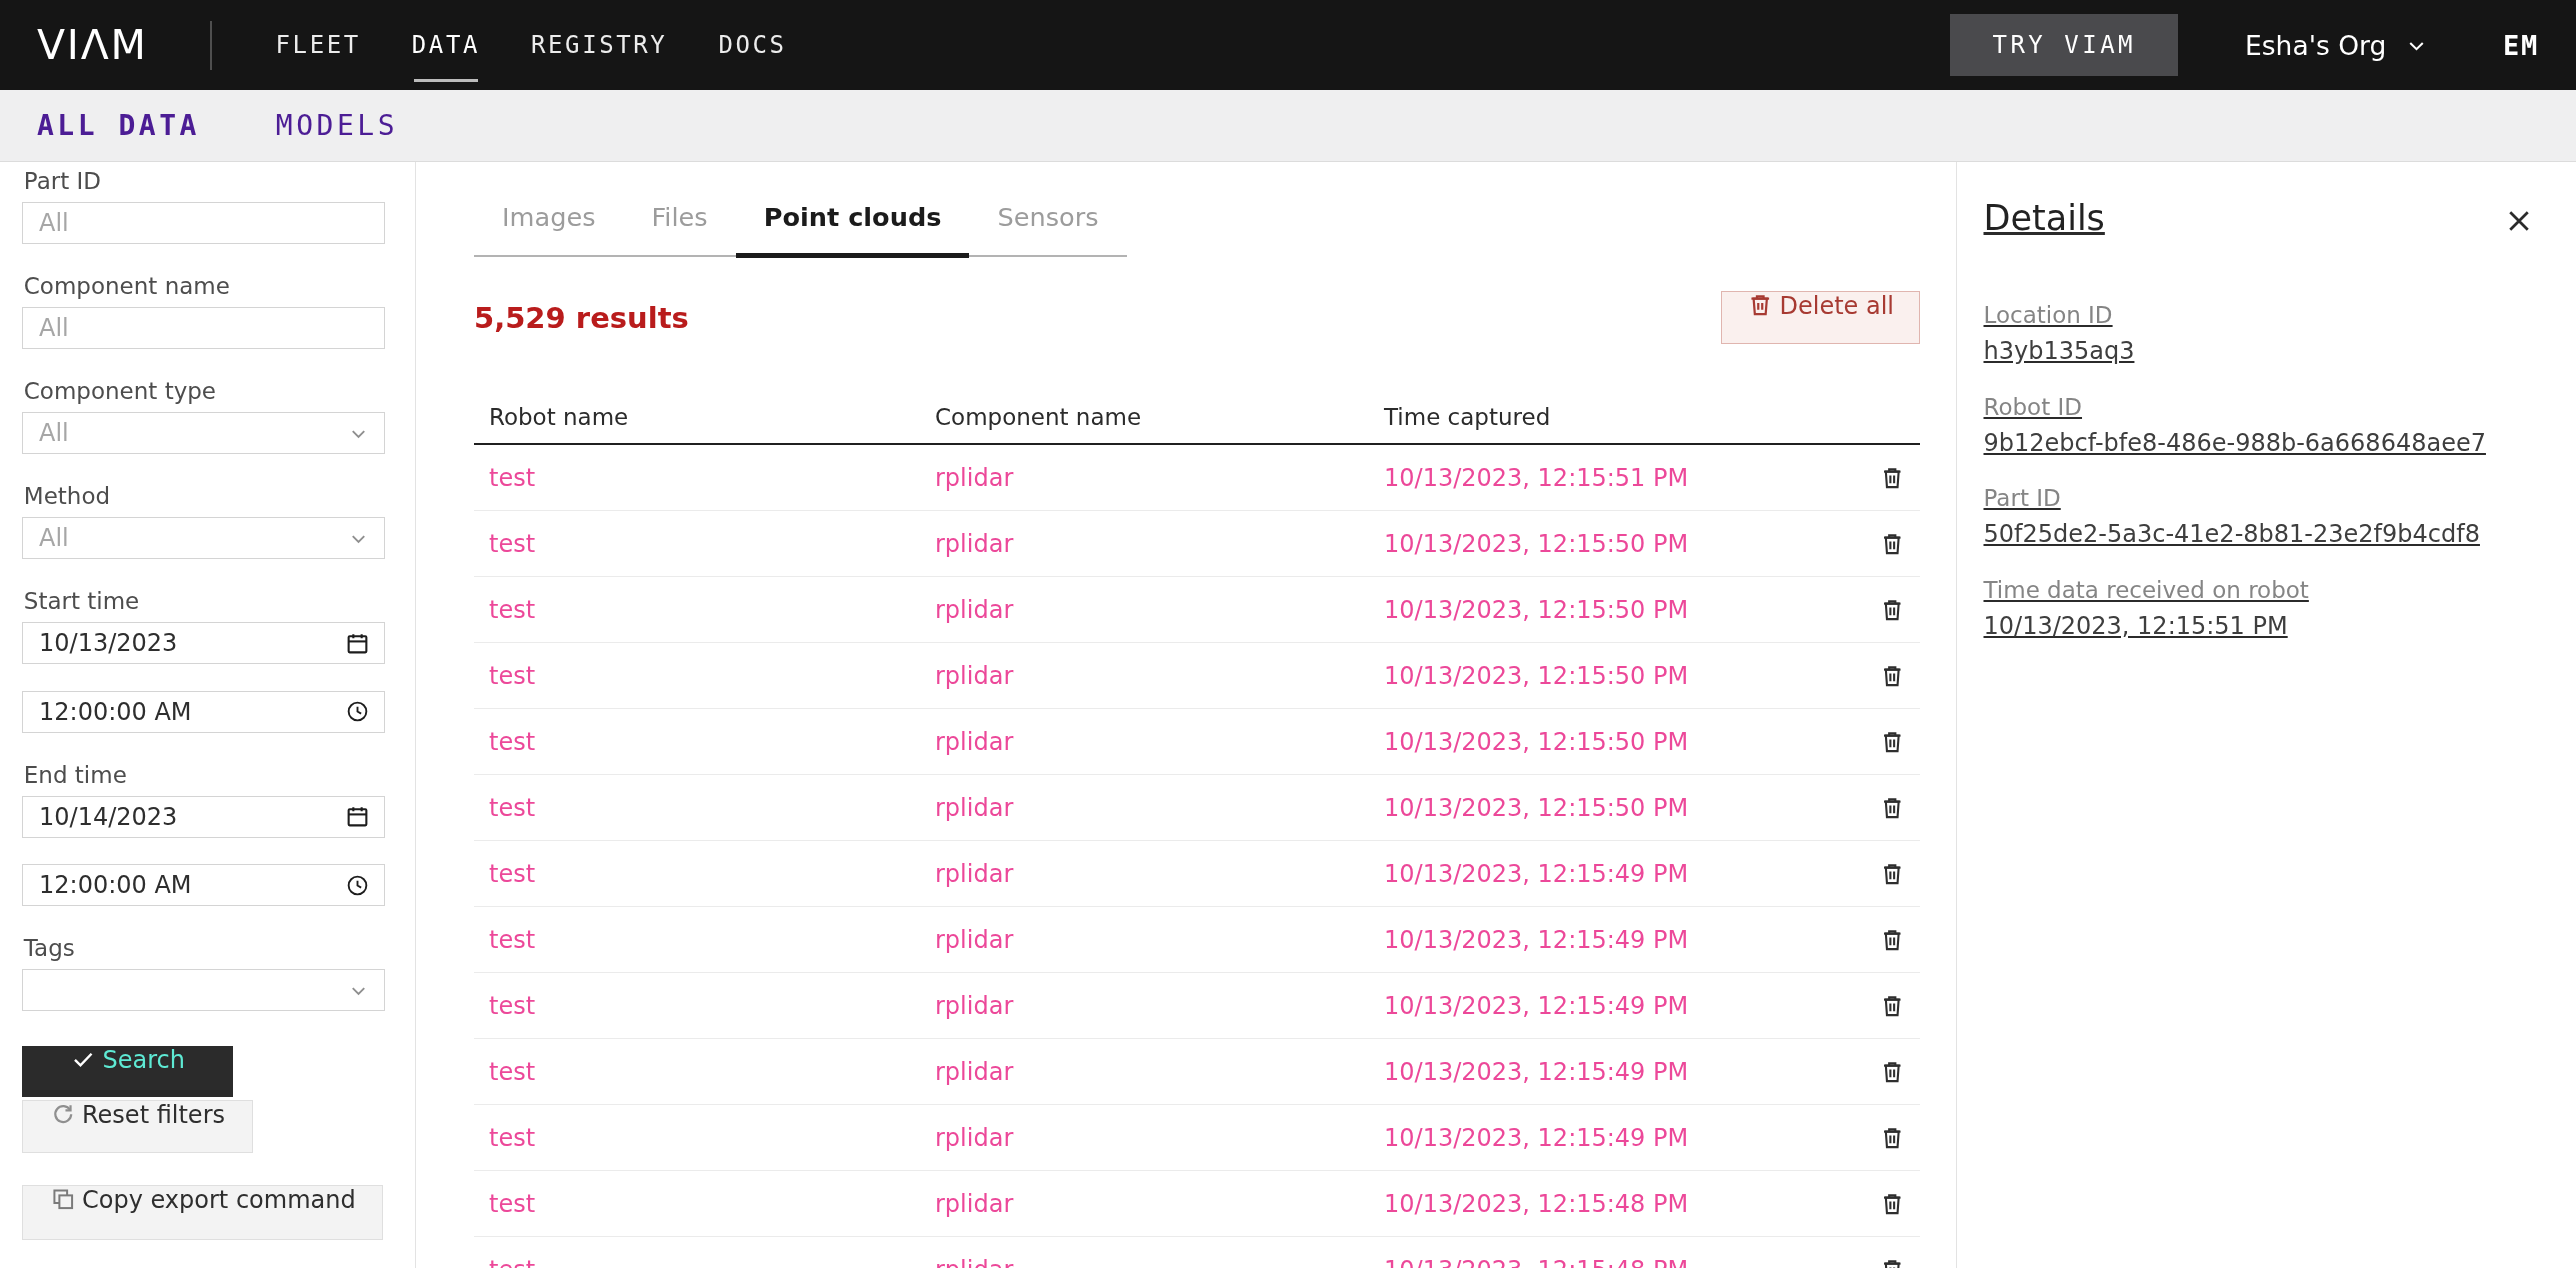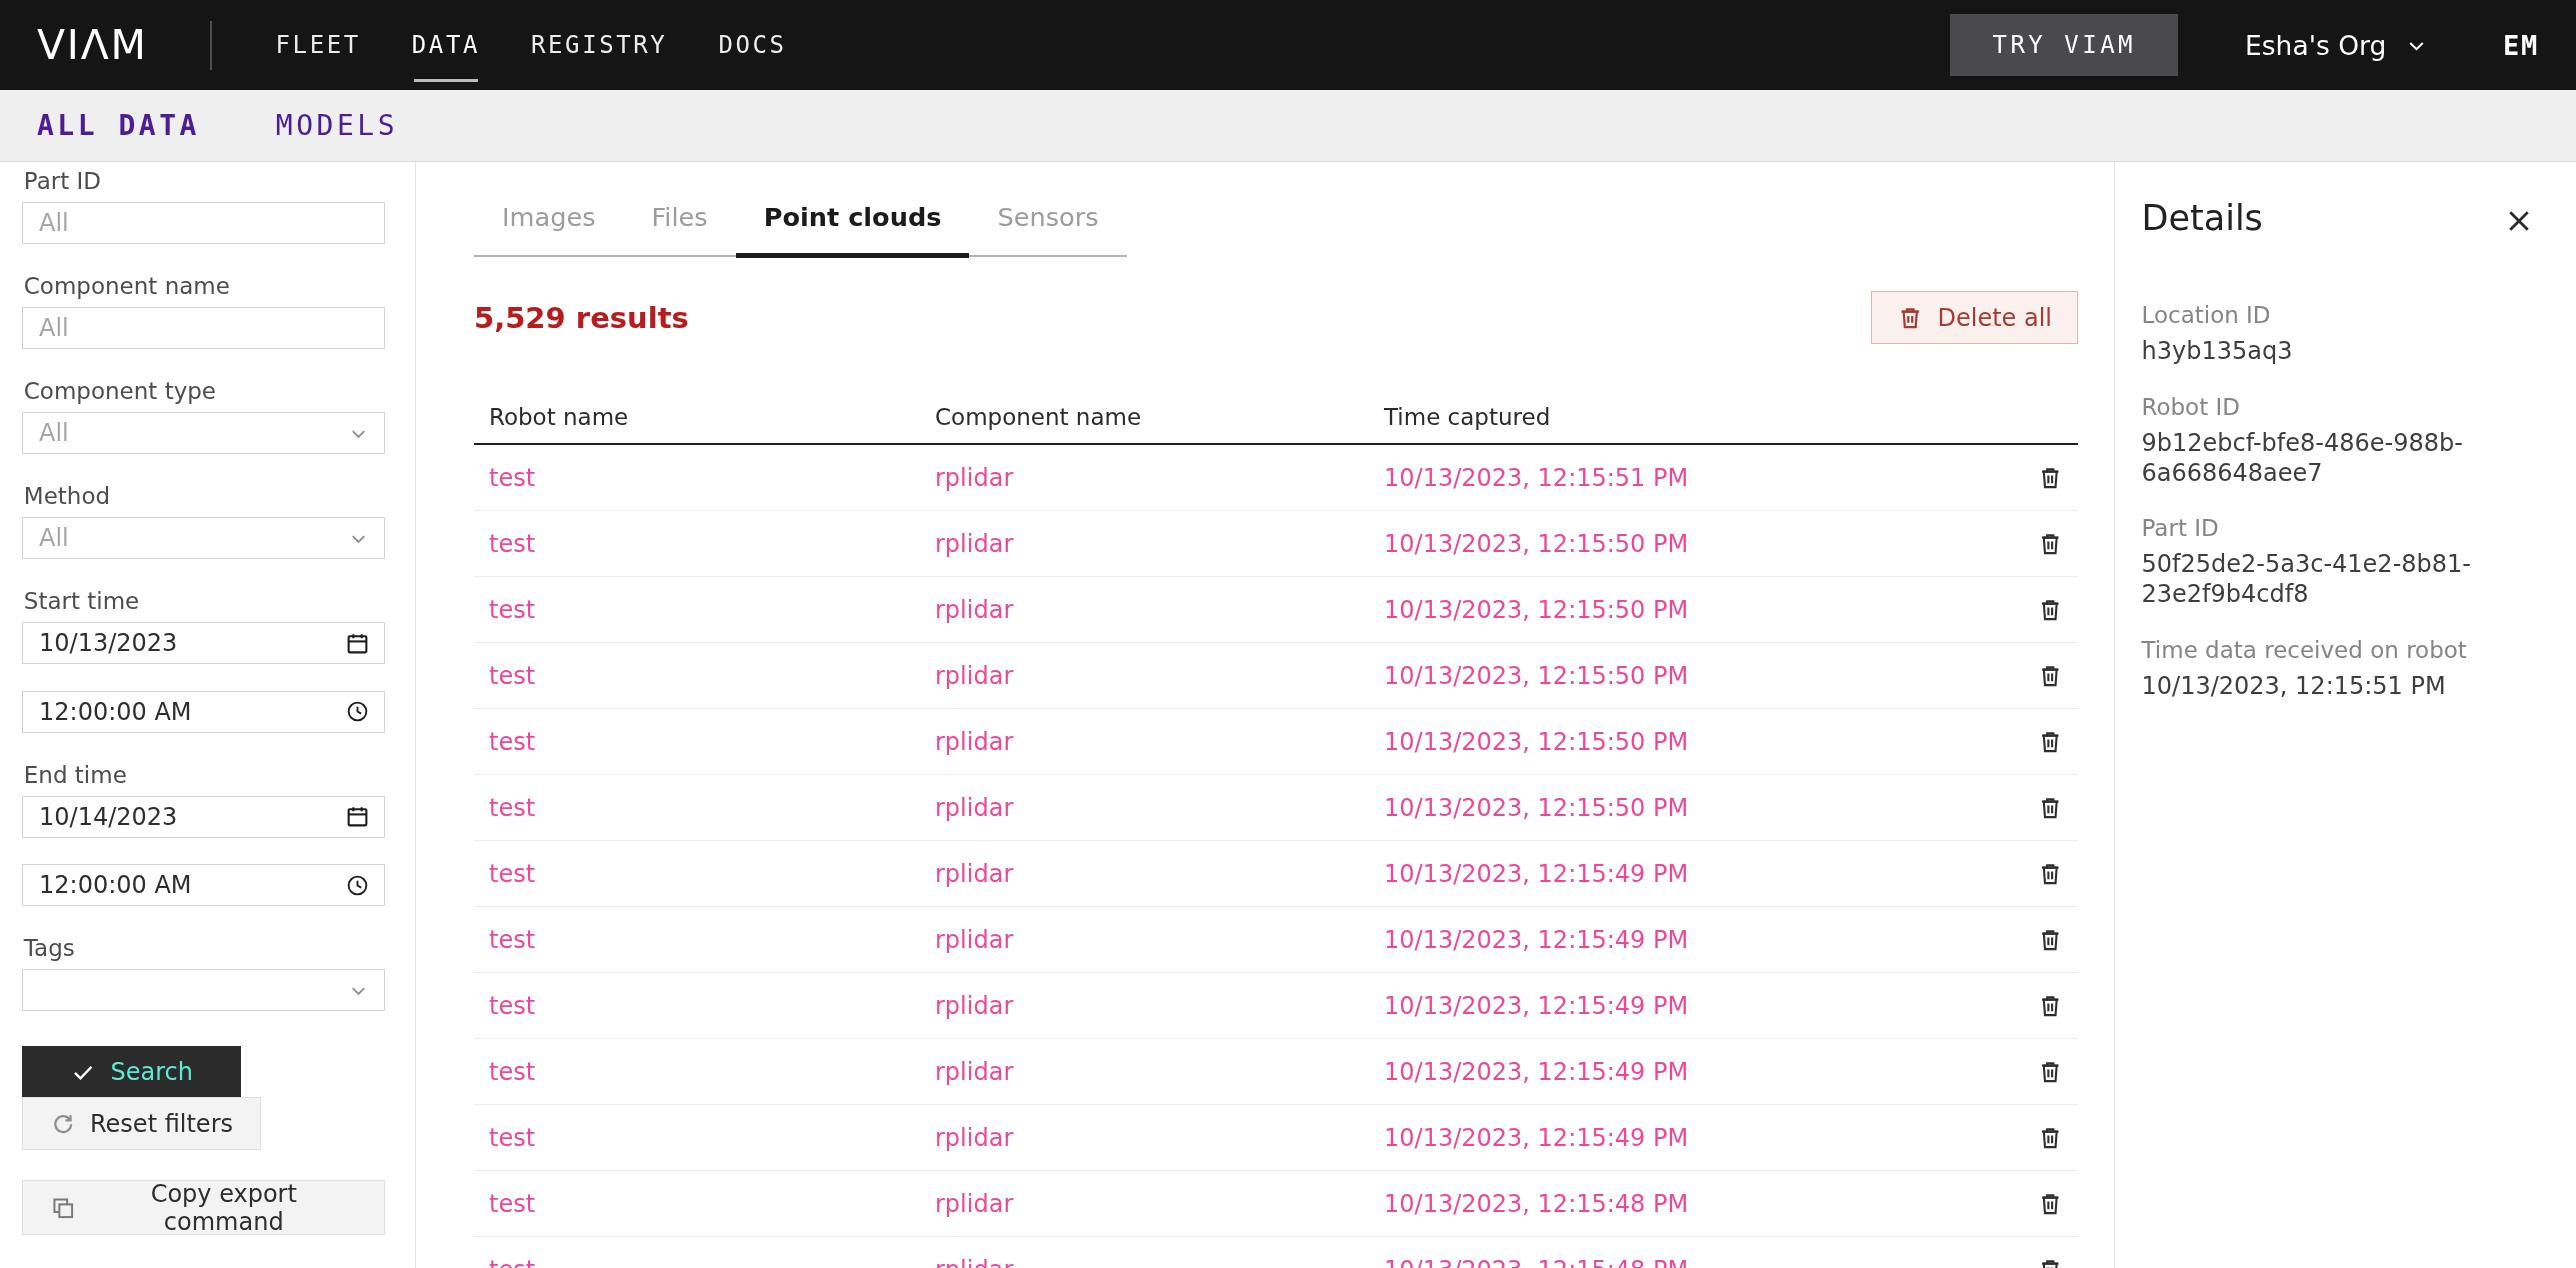--- a/index.html
+++ b/index.html
@@ -32,42 +32,42 @@
   .sidebar { width: 416px; border-right: 0.9px solid #e3e3e3; padding: 5.3px 30px 0 22px; flex: none; overflow: hidden; }
   .f-label { font-size: 23px; color: #4d4d4d; margin: 28px 0 7px 1.8px; line-height: 28px; }
   .f-label.first { margin-top: 0; }
   .f-box { height: 42px; border: 0.9px solid #d4d4d4; background: #fff; display: flex; align-items: center; padding: 0 14px 0 16px; font-size: 24px; color: #2e2e2e; position: relative; cursor: pointer; }
   .f-box .val { flex: 1; }
   .f-box .ph { color: #a6a6a6; }
   .f-box + .f-box { margin-top: 26.5px; }
   input.f-input { width: 100%; height: 42px; border: 0.9px solid #d4d4d4; padding: 0 16px; font-size: 24px; color: #2e2e2e; font-family: inherit; outline: none; }
   input.f-input::placeholder { color: #a6a6a6; }
   .icon-right { flex: none; display: flex; }
-  .btn { display: inline-flex; align-items: center; gap: 14px; font-size: 24px; cursor: pointer; font-family: inherit; }
+  .btn { display: inline-flex; gap: 6px; font-size: 24px; cursor: pointer; font-family: inherit; }
   .btn-search { margin-top: 35px; background: #2b2b2b; color: #5eead4; border: none; padding: 0 48px; height: 51px; }
   .btn-secondary { background: #f3f3f3; border: 0.9px solid #dfdfdf; color: #2e2e2e; height: 53px; padding: 0 26.5px; }
   .btn-reset { }
   .btn-copy { margin-top: 30px; height: 55px; }
 
   
   .content { flex: 1; padding: 0 36px 0 58px; overflow: hidden; }
   .tabs { display: inline-flex; margin-top: 40px; border-bottom: 2.6px solid #b3b3b3; }
   .tab { font-size: 25.6px; color: #9c9c9c; padding: 0 28px 21px; line-height: 30px; cursor: pointer; margin-bottom: -2.6px; border-bottom: 2.6px solid transparent; }
   .tab.active { color: #1b1b1b; font-weight: 700; border-bottom: 5.3px solid #1b1b1b; }
   .results-row { display: flex; align-items: center; justify-content: space-between; margin-top: 34px; height: 53px; }
   .results-count { font-size: 29px; font-weight: 600; color: #b91c1c; }
   .btn-delete-all { background: #faf0ee; border: 0.9px solid #e0b5af; color: #a73a32; height: 53px; padding: 0 25px; font-size: 24px; }
   .table { margin-top: 46px; }
   .thead { display: grid; grid-template-columns: 446px 449px 1fr 56px; height: 55px; align-items: center; border-bottom: 2.6px solid #202020; padding-left: 15px; font-size: 23px; color: #2b2b2b; }
   .trow { display: grid; grid-template-columns: 446px 449px 1fr 56px; height: 66px; align-items: center; border-bottom: 0.9px solid #ebebeb; padding-left: 15px; font-size: 24px; color: #ec4899; }
   .cell-trash { display: flex; justify-content: center; }
   .row-trash-btn { background: none; border: none; cursor: pointer; display: flex; padding: 3.5px; }
 
   
-  .details { width: 462px; flex: none; border-left: 0.9px solid #e3e3e3; padding: 35px 37px 0 26.5px; }
+  .details { width: 620px; flex: none; border-left: 0.9px solid #e3e3e3; padding: 35px 37px 0 26.5px; text-decoration: underline; }
   .details-header { display: flex; align-items: flex-start; justify-content: space-between; }
   .details-title { font-size: 35px; font-weight: 500; color: #222; line-height: 42px; }
   .details-close { background: none; border: none; cursor: pointer; padding: 5.3px; margin-top: 3.5px; display: flex; }
   .d-group { margin-top: 0; }
   .d-fields { margin-top: 60px; }
   .d-label { font-size: 23px; color: #858585; line-height: 28px; }
   .d-value { font-size: 24px; color: #3e3e3e; line-height: 30px; margin-top: 7px; }
   .d-group + .d-group { margin-top: 26.5px; }
 
   svg { display: block; }

